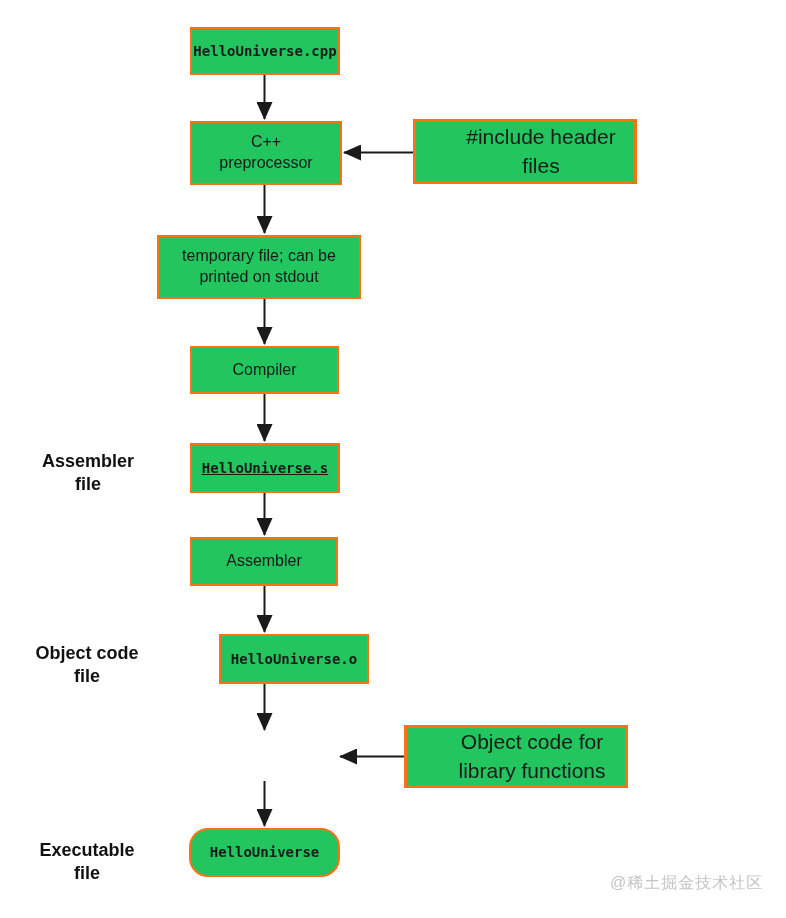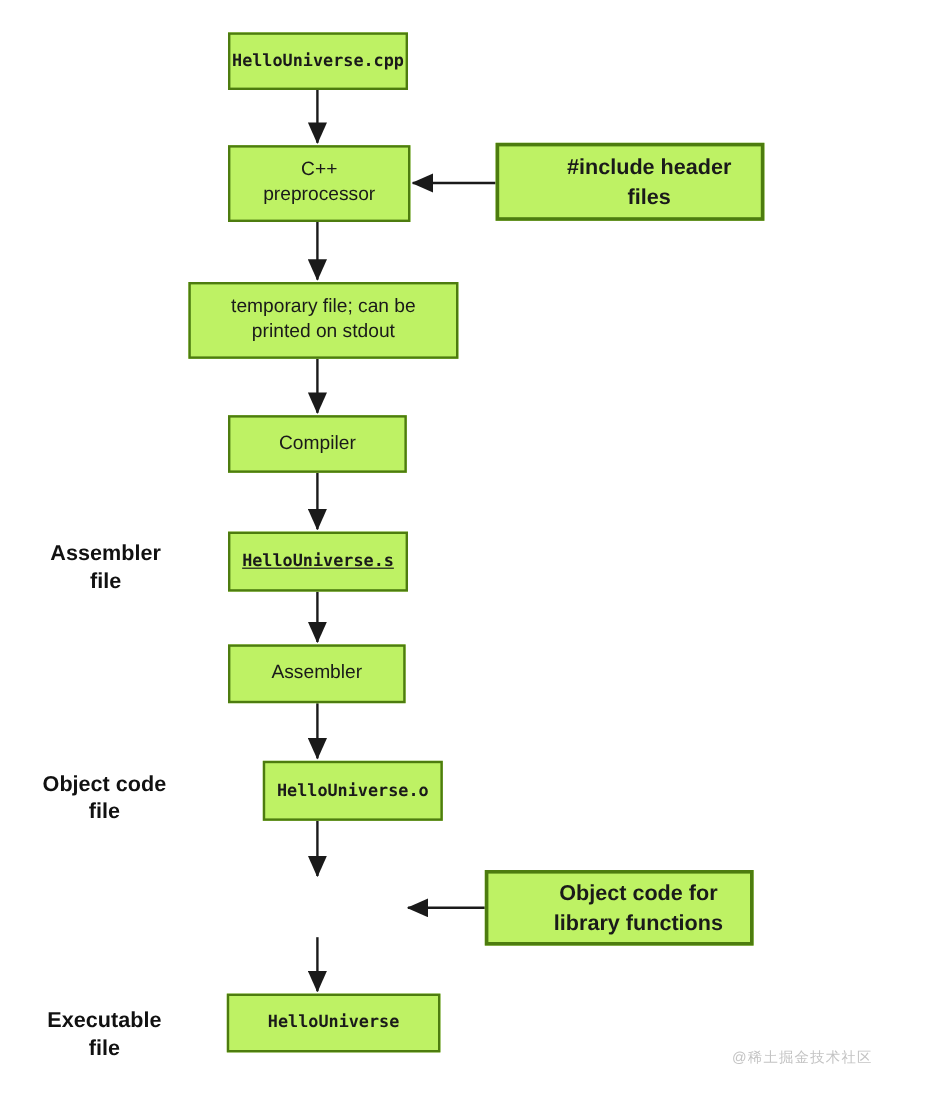--- a/index.html
+++ b/index.html
@@ -7,41 +7,41 @@
   #canvas {
     position: relative;
     width: 786px;
     height: 918px;
     background: #ffffff;
     overflow: hidden;
   }
   .node {
     position: absolute;
     box-sizing: border-box;
-    border: 2px solid #4d7c0f;
-    background: #bef264;
+    border: 2px solid #f97316;
+    background: #22c55e;
     display: flex;
     align-items: center;
     justify-content: center;
     text-align: center;
     white-space: pre-line;
     color: #1a1a1a;
     font-size: 16px;
     line-height: 1.3;
   }
   .node.mono {
     font-family: "DejaVu Sans Mono", "Liberation Mono", monospace;
     font-weight: bold;
     font-size: 14px;
     letter-spacing: 0px;
   }
   .node.side {
     border-width: 3px;
-    font-weight: bold;
-    font-size: 18px;
+    font-weight: normal;
+    font-size: 21px;
     line-height: 1.35;
     padding-left: 32px;
   }
   .stage-label {
     position: absolute;
     width: 140px;
     text-align: center;
     font-weight: bold;
     font-size: 18px;
     line-height: 1.3;
@@ -53,21 +53,21 @@
     left: 0; top: 0;
     width: 786px; height: 918px;
     pointer-events: none;
   }
   #arrow-layer line { stroke: #1a1a1a; stroke-width: 2; }
   .watermark {
     position: absolute;
     left: 610px;
     top: 873px;
     width: 170px;
-    font-size: 12px;
+    font-size: 16px;
     color: #c4c4c4;
     letter-spacing: 1px;
     text-align: left;
   }
 </style>
 </head>
 <body>
 
 <div id="canvas">
 
@@ -90,36 +90,36 @@
   </svg>
 
   <div class="node mono" style="left:190px; top:27px;  width:150px; height:48px;">HelloUniverse.cpp</div>
 
   <div class="node" style="left:190px; top:121px; width:152px; height:64px;">C++
 preprocessor</div>
 
   <div class="node side" style="left:413px; top:119px; width:224px; height:65px;">#include header
 files</div>
 
-  <div class="node" style="left:157px; top:235px; width:225px; height:64px;">temporary file; can be
+  <div class="node" style="left:157px; top:235px; width:204px; height:64px;">temporary file; can be
 printed on stdout</div>
 
   <div class="node" style="left:190px; top:346px; width:149px; height:48px;">Compiler</div>
 
   <div class="node mono" style="left:190px; top:443px; width:150px; height:50px;text-decoration:underline;">HelloUniverse.s</div>
 
   <div class="node" style="left:190px; top:537px; width:148px; height:49px;">Assembler</div>
 
   <div class="node mono" style="left:190px; top:634px; width:150px; height:50px;margin-left:29px;">HelloUniverse.o</div>
 
 
   <div class="node side" style="left:404px; top:725px; width:224px; height:63px;">Object code for
 library functions</div>
 
-  <div class="node mono" style="left:189px; top:828px; width:178px; height:49px;">HelloUniverse</div>
+  <div class="node mono" style="left:189px; top:828px; width:151px; height:49px;border-radius:19px;">HelloUniverse</div>
 
 
   <div class="stage-label" style="left:18px; top:450px;">Assembler
 file</div>
 
   <div class="stage-label" style="left:17px; top:642px;">Object code
 file</div>
 
   <div class="stage-label" style="left:17px; top:839px;">Executable
 file</div>

